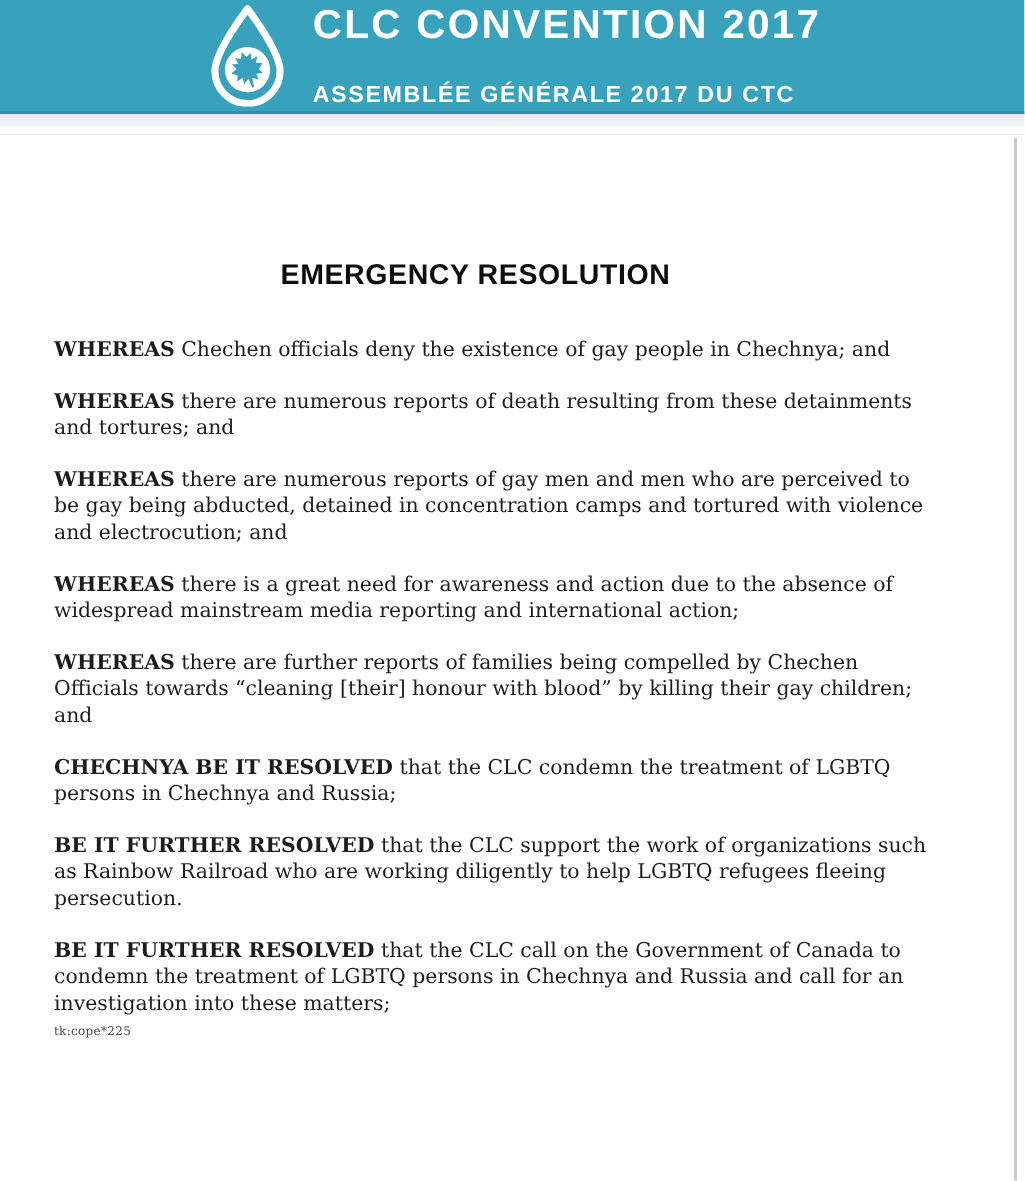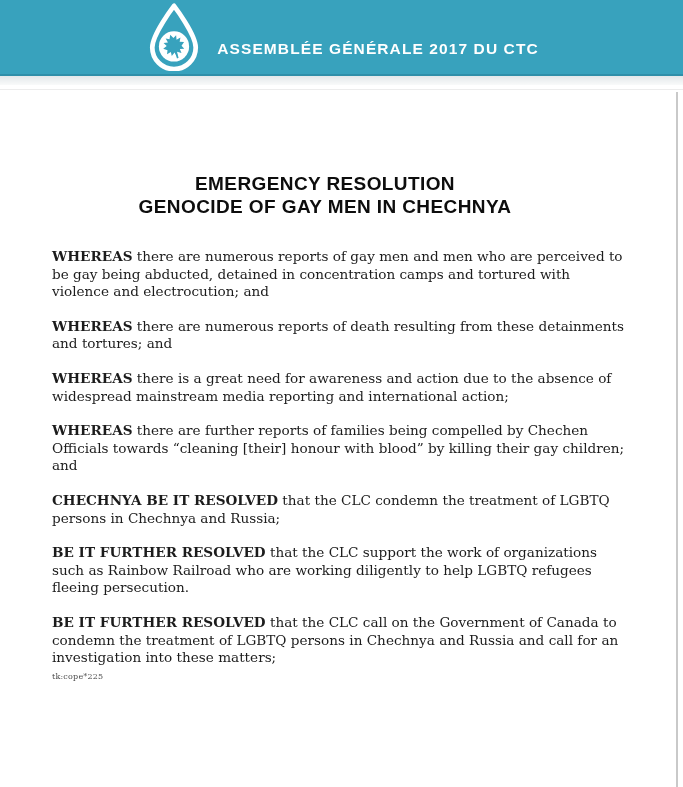--- a/index.html
+++ b/index.html
@@ -52,21 +52,21 @@
   .page-right-edge {
     position:absolute;
     top:92px; bottom:0;
     right:5px;
     width:2px;
     background:#c9c9c9;
   }
 
   
   .doc {
-    padding:82px 55px 0 52px;
+    padding:82px 55px 0 36px;
     color:#1c1c1c;
   }
   .doc-title {
     text-align:center;
     font-family:"Liberation Sans", sans-serif;
     font-weight:700;
     font-size:19px;
     line-height:23px;
     letter-spacing:0.4px;
     color:#0d0d0d;
@@ -101,38 +101,39 @@
 
       <circle cx="30" cy="46" r="16" fill="#ffffff"></circle>
 
       <g transform="translate(30 46) rotate(-18)">
         <path fill="#38a2bd" d="M0 -13 L2.2 -8.6 5.8 -10.6 4.8 -6 9.4 -6.8 7.2 -2.8 11.6 -1.2 7.8 1.8 9.6 5.6 5 4.6 5.4 9 1.4 6.4 0 13 -1.4 6.4 -5.4 9 -5 4.6 -9.6 5.6 -7.8 1.8 -11.6 -1.2 -7.2 -2.8 -9.4 -6.8 -4.8 -6 -5.8 -10.6 -2.2 -8.6 Z"></path>
         <rect x="-0.9" y="6" width="1.8" height="7" fill="#38a2bd"></rect>
       </g>
     </svg>
   </div>
   <div class="banner-text">
+    <div class="banner-title">CLC CONVENTION 2017</div>
     <div class="banner-subtitle">ASSEMBLÉE GÉNÉRALE 2017 DU CTC</div>
   </div>
 </header>
 
 <div class="page-top-shadow"></div>
 <div class="page-top-line"></div>
 <div class="page-right-edge"></div>
 
 <main class="doc">
   <div class="doc-title">
     <div>EMERGENCY RESOLUTION</div>
-    <div>GENOCIDE OF GAY MEN IN CHECHNYA</div>
   </div>
 
+  <p class="para"><span class="lead">WHEREAS</span> <span>Chechen officials deny the existence of gay people in Chechnya; and</span></p>
+
+  <p class="para"><span class="lead">WHEREAS</span> <span>there are numerous reports of death resulting from these detainments and tortures; and</span></p>
 
   <p class="para"><span class="lead">WHEREAS</span> <span>there are numerous reports of gay men and men who are perceived to be gay being abducted, detained in concentration camps and tortured with violence and electrocution; and</span></p>
-
-  <p class="para"><span class="lead">WHEREAS</span> <span>there are numerous reports of death resulting from these detainments and tortures; and</span></p>
 
   <p class="para"><span class="lead">WHEREAS</span> <span>there is a great need for awareness and action due to the absence of widespread mainstream media reporting and international action;</span></p>
 
   <p class="para"><span class="lead">WHEREAS</span> <span>there are further reports of families being compelled by Chechen Officials towards “cleaning [their] honour with blood” by killing their gay children; and</span></p>
 
   <p class="para"><span class="lead">CHECHNYA BE IT RESOLVED</span> <span>that the CLC condemn the treatment of LGBTQ persons in Chechnya and Russia;</span></p>
 
   <p class="para"><span class="lead">BE IT FURTHER RESOLVED</span> <span>that the CLC support the work of organizations such as Rainbow Railroad who are working diligently to help LGBTQ refugees fleeing persecution.</span></p>
 
   <p class="para"><span class="lead">BE IT FURTHER RESOLVED</span> <span>that the CLC call on the Government of Canada to condemn the treatment of LGBTQ persons in Chechnya and Russia and call for an investigation into these matters;</span></p>

